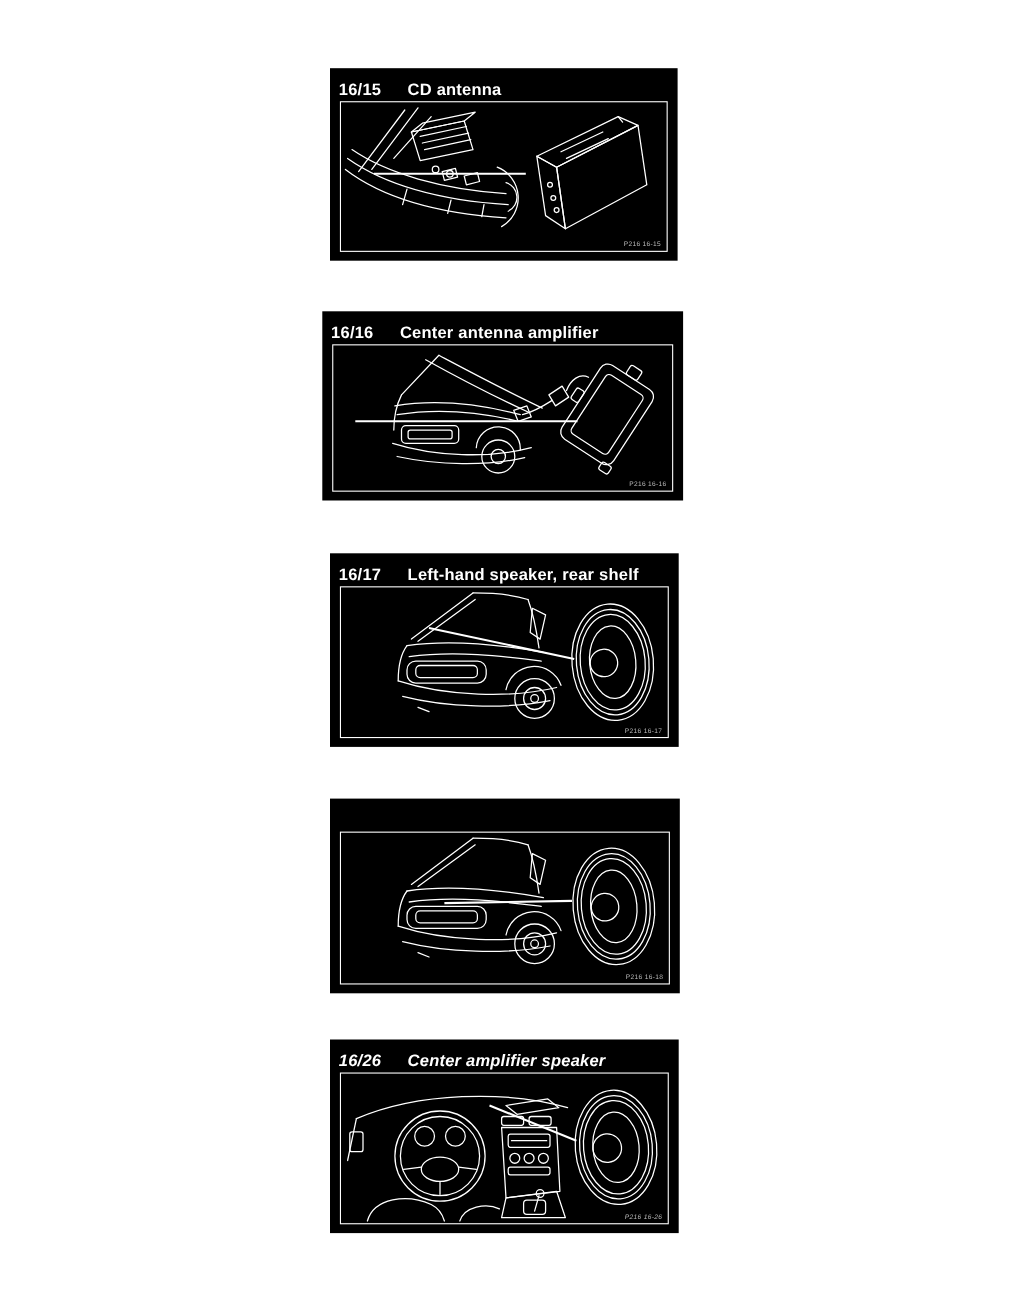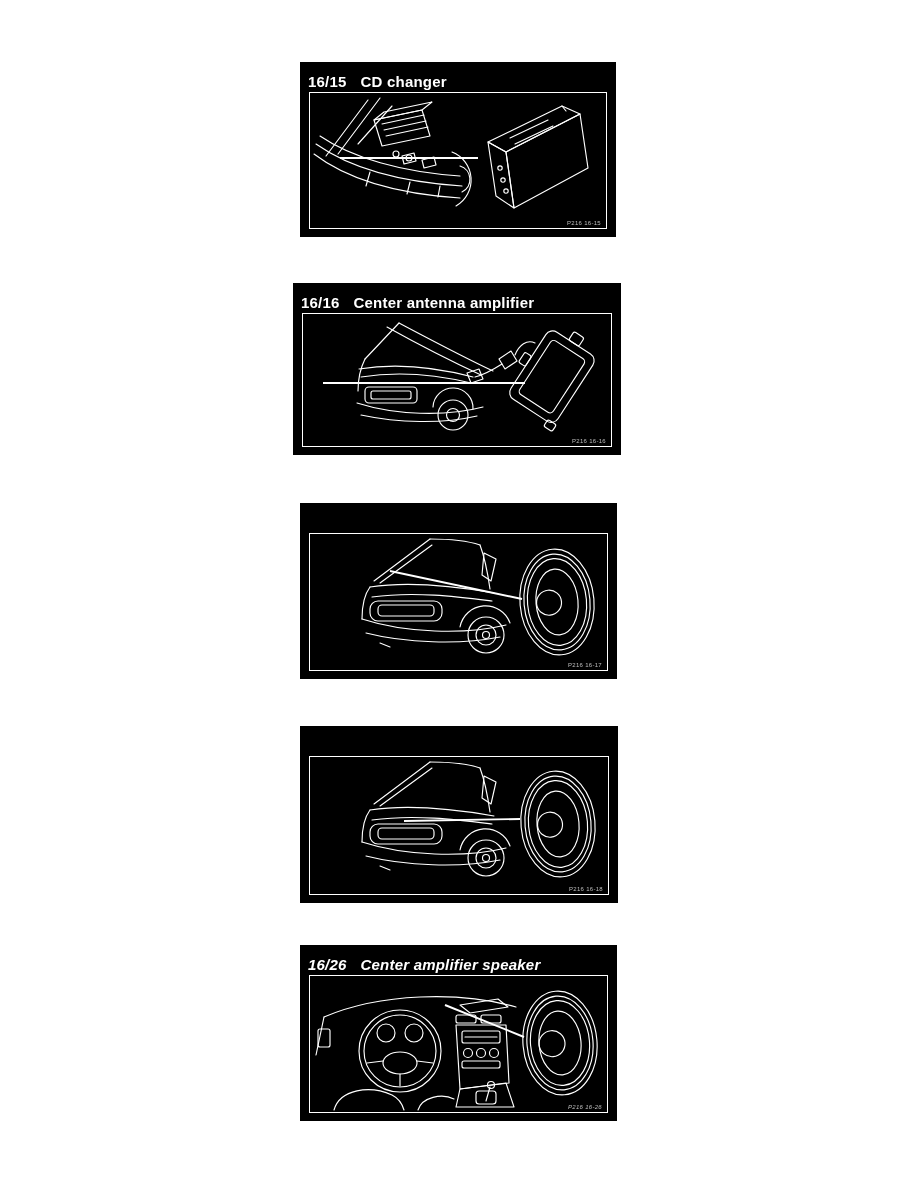--- a/index.html
+++ b/index.html
@@ -22,20 +22,21 @@
   .p5{left:300px;top:945px;width:317px;height:176px;font-style:italic;}
   .panel-title{
     position:absolute;left:0;top:0;right:0;height:30px;
     display:flex;align-items:center;
     padding:4px 8px 0 8px;
     color:#ffffff;
     font-weight:bold;
     font-size:15px;
     letter-spacing:.2px;
     white-space:nowrap;
+    gap:10px;
   }
   .panel-title .num{margin-right:14px;}
   .inner{
     position:absolute;left:9px;right:9px;top:30px;bottom:8px;
     border:1px solid #ffffff;
   }
   .inner svg{display:block;width:100%;height:100%;}
   svg .ln{stroke:#ffffff;fill:none;stroke-width:1.15;stroke-linecap:round;stroke-linejoin:round;}
   svg .lead{stroke:#ffffff;fill:none;stroke-width:1.9;stroke-linecap:butt;}
   .code{
@@ -44,21 +45,21 @@
     font-size:6px;
     letter-spacing:.3px;
   }
 </style>
 </head>
 <body>
 
 <section class="panel p1">
   <div class="panel-title">
     <span class="num">16/15</span>
-    <span class="ttl">CD changer</span>
+    <span class="ttl">CD antenna</span>
   </div>
   <div class="inner">
     <svg viewBox="0 0 296 133" preserveAspectRatio="xMidYMid meet">
 
       <path class="ln" d="M58,6 L16,62"></path>
       <path class="ln" d="M70,4 L28,60"></path>
       <path class="ln" d="M82,12 L48,50"></path>
       <polygon class="ln" points="64,26 74,18 122,8 112,16"></polygon>
       <polygon class="ln" points="64,26 112,16 120,42 72,52"></polygon>
       <path class="ln" d="M72,30 L114,21"></path>
@@ -128,20 +129,24 @@
         <rect class="ln" x="244" y="12" width="12" height="10" rx="2"></rect>
         <rect class="ln" x="270" y="100" width="10" height="8" rx="2"></rect>
         <rect class="ln" x="214" y="56" width="8" height="12" rx="2"></rect>
       </g>
     </svg>
     <span class="code">P216 16-16</span>
   </div>
 </section>
 
 <section class="panel p3">
+  <div class="panel-title">
+    <span class="num">16/17</span>
+    <span class="ttl">Left-hand speaker, rear shelf</span>
+  </div>
   <div class="inner">
     <svg viewBox="0 0 297 134" preserveAspectRatio="xMidYMid meet">
 
       <path class="ln" d="M64,46 L120,4"></path>
       <path class="ln" d="M120,4 C140,4 158,6 170,10"></path>
       <path class="ln" d="M170,10 C176,26 178,40 180,54"></path>
       <path class="ln" d="M70,48 L122,10"></path>
       <polygon class="ln" points="174,18 186,24 181,46 172,40"></polygon>
       <path class="ln" d="M60,52 C100,46 150,52 184,58"></path>
       <path class="ln" d="M62,62 C105,56 150,62 182,66"></path>

